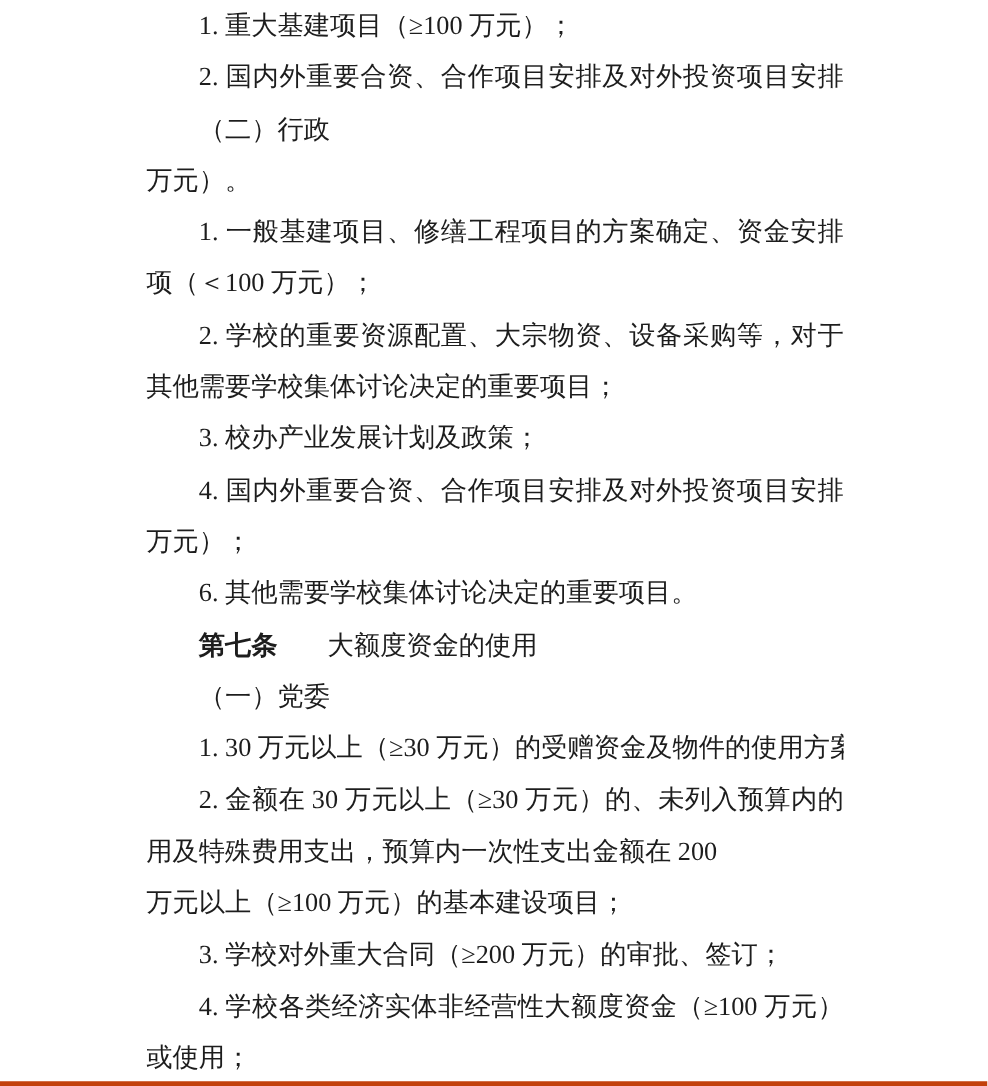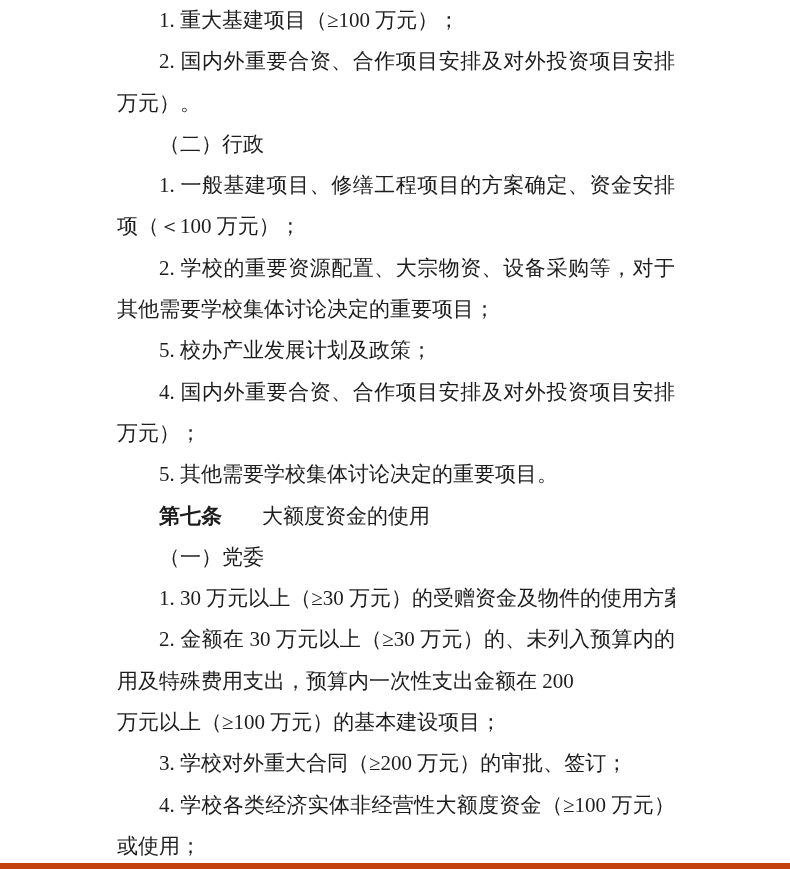--- a/index.html
+++ b/index.html
@@ -11,21 +11,21 @@
     position: relative;
     width: 790px;
     height: 869px;
     box-sizing: border-box;
     background: #ffffff;
     padding: 0 115px 0 117px;
     overflow: hidden;
     font-family: "Liberation Serif", "DejaVu Serif", serif;
     font-size: 21px;
     color: #1d1d1d;
-    border-bottom: 6px solid #c2410c;
+    border-bottom: 4px solid #c2410c;
   }
   .l {
     height: 41.3px;
     line-height: 41.3px;
     white-space: nowrap;
     overflow: hidden;
   }
   .indent { text-indent: 42px; }
   .justify {
     white-space: normal;
@@ -35,30 +35,30 @@
   }
   .heading .term { font-weight: bold; margin-top: 24px; }
   .heading .title { margin-left: 40px; }
 </style>
 </head>
 <body>
 
 <div class="page">
   <div class="l indent">1. 重大基建项目（≥100 万元）；</div>
   <div class="l indent justify">2. 国内外重要合资、合作项目安排及对外投资项目安排（≥100</div>
+  <div class="l indent">（二）行政</div>
   <div class="l">万元）。</div>
-  <div class="l indent">（二）行政</div>
   <div class="l indent justify">1. 一般基建项目、修缮工程项目的方案确定、资金安排等重要事</div>
   <div class="l">项（＜100 万元）；</div>
   <div class="l indent justify">2. 学校的重要资源配置、大宗物资、设备采购等，对于土地、房</div>
   <div class="l">其他需要学校集体讨论决定的重要项目；</div>
-  <div class="l indent">5. 校办产业发展计划及政策；</div>
+  <div class="l indent">3. 校办产业发展计划及政策；</div>
   <div class="l indent justify">4. 国内外重要合资、合作项目安排及对外投资项目安排（＜100</div>
   <div class="l">万元）；</div>
-  <div class="l indent">5. 其他需要学校集体讨论决定的重要项目。</div>
+  <div class="l indent">6. 其他需要学校集体讨论决定的重要项目。</div>
   <div class="l indent heading">
     <span class="term">第七条</span><span class="title">大额度资金的使用</span>
   </div>
   <div class="l indent">（一）党委</div>
   <div class="l indent">1. 30 万元以上（≥30 万元）的受赠资金及物件的使用方案；</div>
   <div class="l indent justify">2. 金额在 30 万元以上（≥30 万元）的、未列入预算内的机动费</div>
   <div class="l">用及特殊费用支出，预算内一次性支出金额在 200</div>
   <div class="l">万元以上（≥100 万元）的基本建设项目；</div>
   <div class="l indent">3. 学校对外重大合同（≥200 万元）的审批、签订；</div>
   <div class="l indent justify">4. 学校各类经济实体非经营性大额度资金（≥100 万元）的调动</div>

